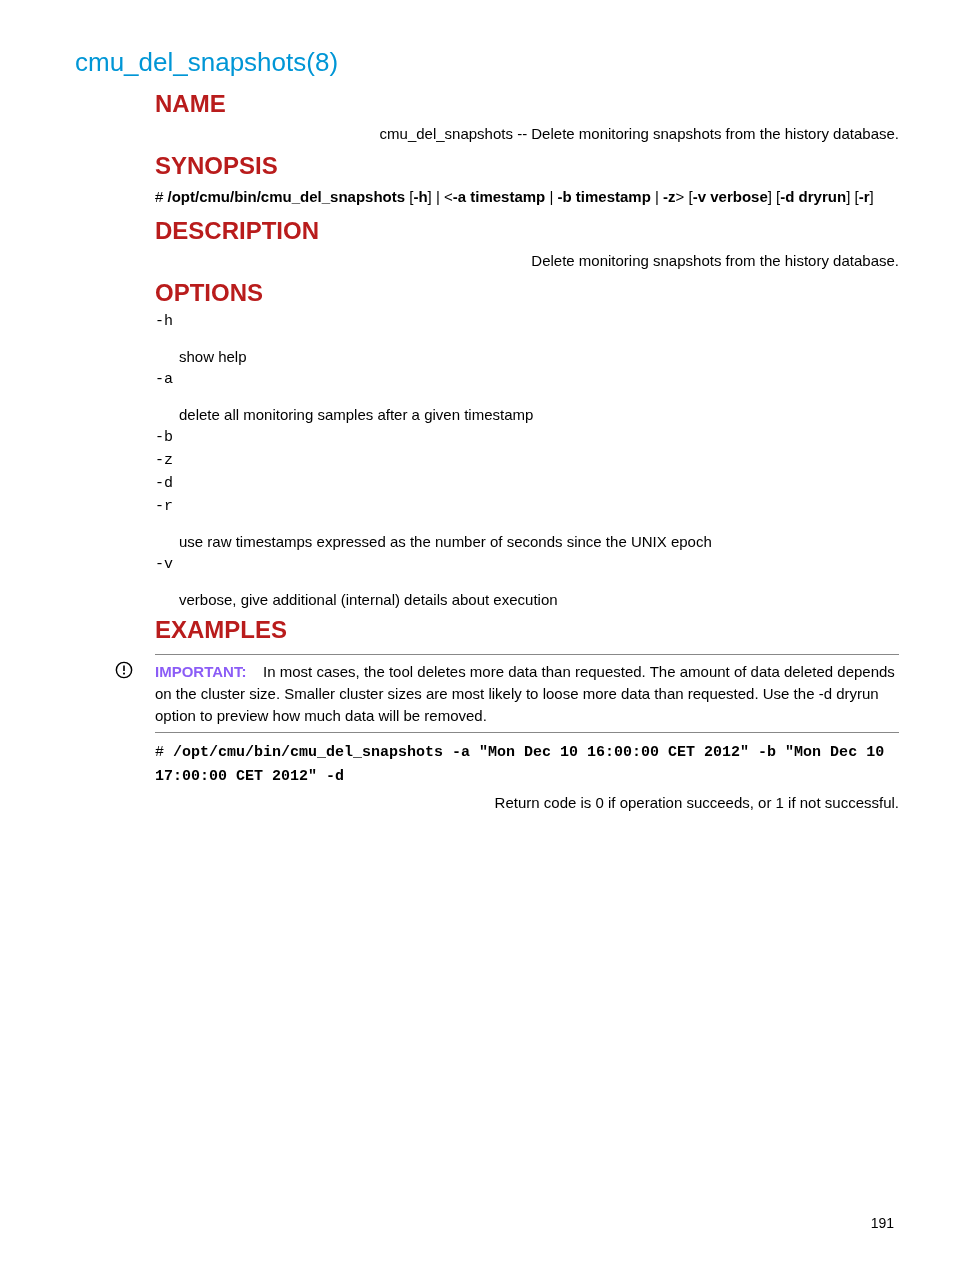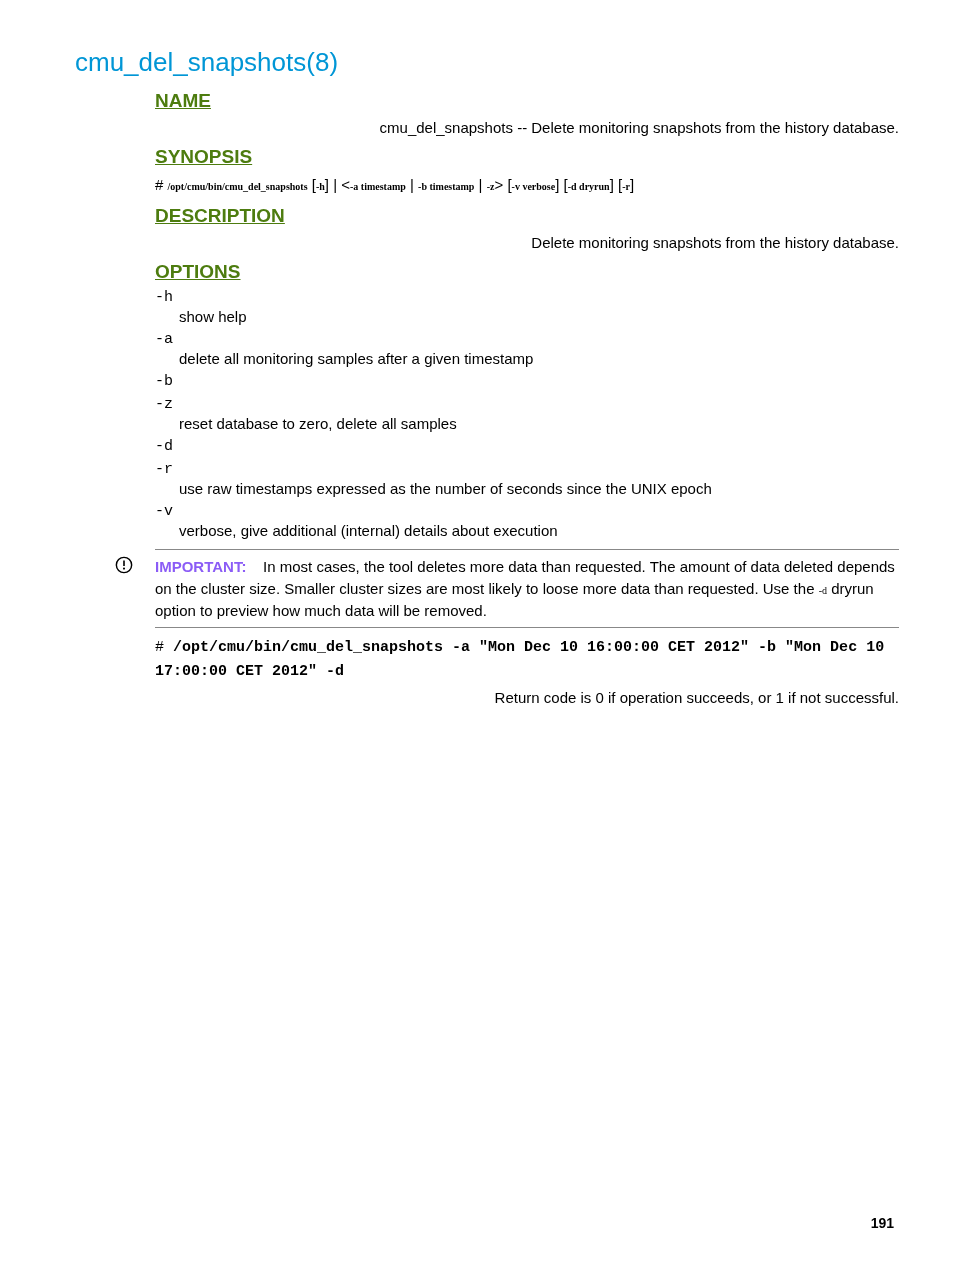--- a/index.html
+++ b/index.html
@@ -21,49 +21,48 @@
     color: #0096d6;
     font-size: 26px;
     font-weight: 300;
     margin: 0 0 12px 0;
     letter-spacing: 0px;
   }
   .indent {
     margin-left: 80px;
   }
   .section-heading {
-    color: #4d7c0f;
-    font-size: 19px;
+    color: #b91c1c;
+    font-size: 24px;
     font-weight: bold;
     margin: 8px 0 6px 0;
-    text-decoration: underline;
   }
   .body-text {
     margin: 4px 0 8px 0;
     line-height: 1.35;
     text-align: right;
   }
   .mono {
-    font-family: Liberation Serif, serif;
-    font-size: 10px;
+    font-family: Liberation Sans, sans-serif;
+    font-size: 15px;
   }
   .bold { font-weight: bold; }
   .synopsis-block {
     margin: 4px 0 6px 0;
     line-height: 1.5;
   }
   .opt-row { margin: 6px 0 2px 0; }
   .opt-flag {
     font-family: "Courier New", Courier, monospace;
     display: block;
   }
   .opt-desc {
     display: block;
     padding-left: 24px;
-    margin-top: 2px;
+    margin-top: 18px;
     margin-bottom: 6px;
   }
   .important-box {
     border-top: 1px solid #888;
     border-bottom: 1px solid #888;
     margin: 10px 0 8px 0;
     padding: 6px 0 6px 0;
     position: relative;
     line-height: 1.45;
   }
@@ -86,21 +85,20 @@
     margin: 8px 0 4px 0;
     font-family: "Courier New", Courier, monospace;
     line-height: 1.6;
     font-size: 15px;
   }
   .page-number {
     position: absolute;
     right: 60px;
     bottom: 40px;
     font-size: 14px;
-    font-weight: bold;
   }
 </style>
 </head>
 <body>
 
 <div class="page">
   <h1 class="title">cmu_del_snapshots(8)</h1>
 
   <div class="indent">
 
@@ -123,34 +121,34 @@
     </div>
     <div class="opt-row">
       <span class="opt-flag">-a</span>
       <span class="opt-desc">delete all monitoring samples after a given timestamp</span>
     </div>
     <div class="opt-row">
       <span class="opt-flag">-b</span>
     </div>
     <div class="opt-row">
       <span class="opt-flag">-z</span>
-      <span class="opt-desc">reset database to zero, delete all samples</span>
     </div>
     <div class="opt-row">
       <span class="opt-flag">-d</span>
     </div>
     <div class="opt-row">
       <span class="opt-flag">-r</span>
       <span class="opt-desc">use raw timestamps expressed as the number of seconds since the UNIX epoch</span>
     </div>
     <div class="opt-row">
       <span class="opt-flag">-v</span>
       <span class="opt-desc">verbose, give additional (internal) details about execution</span>
     </div>
 
+    <div class="section-heading">EXAMPLES</div>
 
     <div class="important-box">
       <span class="important-icon">
         <svg viewBox="0 0 20 20">
           <circle cx="10" cy="10" r="8.5" fill="none" stroke="#000" stroke-width="1.6"></circle>
           <line x1="10" y1="5" x2="10" y2="11" stroke="#000" stroke-width="1.8"></line>
           <circle cx="10" cy="14" r="1.2" fill="#000"></circle>
         </svg>
       </span>
       <span class="important-label">IMPORTANT:</span>

